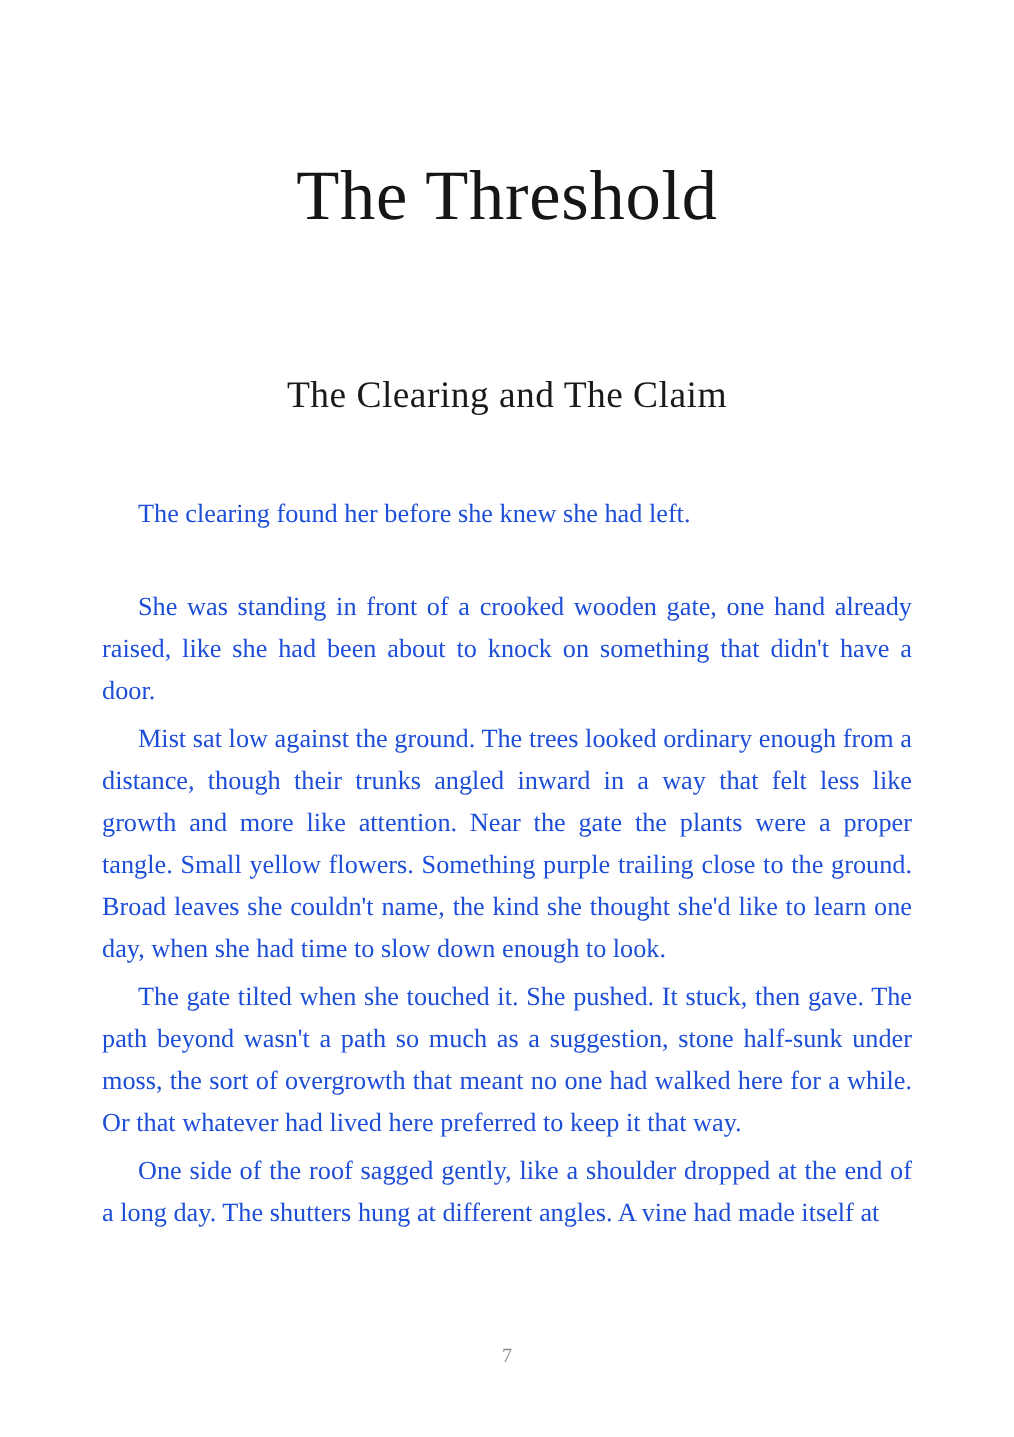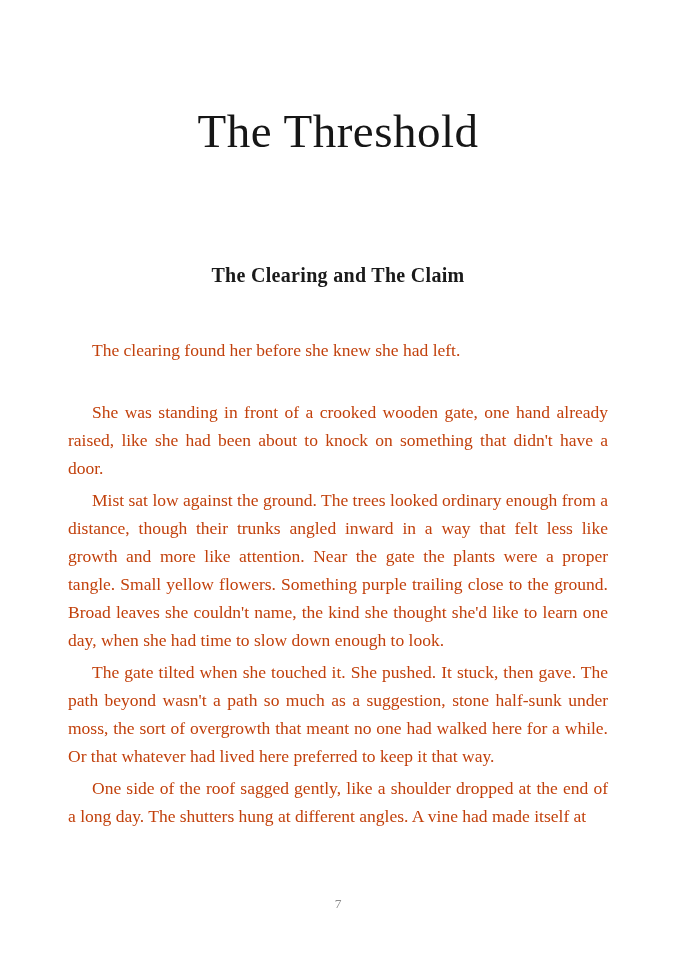--- a/index.html
+++ b/index.html
@@ -26,41 +26,41 @@
       margin: 0;
       padding-top: 92px;
       font-size: 47px;
       line-height: 1.15;
       font-weight: normal;
       text-align: center;
       letter-spacing: 0.5px;
       color: #161616;
     }
     .chapter-heading {
-      margin: 16px;
+      margin: 2px;
       padding-top: 90px;
-      font-size: 20px;
+      font-size: 25px;
       line-height: 1.1;
-      font-weight: bold;
+      font-weight: normal;
       text-align: center;
       letter-spacing: 0.3px;
       color: #1a1a1a;
     }
     .body-text {
       margin-top: 50px;
       hyphens: auto;
       -webkit-hyphens: auto;
     }
     .body-text p {
       margin: 4px 0;
       font-size: 17.5px;
       line-height: 28px;
       text-align: justify;
       text-indent: 24px;
-      color: #c2410c;
+      color: #1d4ed8;
     }
     .body-text p.scene-gap {
       margin-top: 34px;
     }
     .folio {
       position: absolute;
       left: 0;
       right: 0;
       top: 896px;
       text-align: center;

